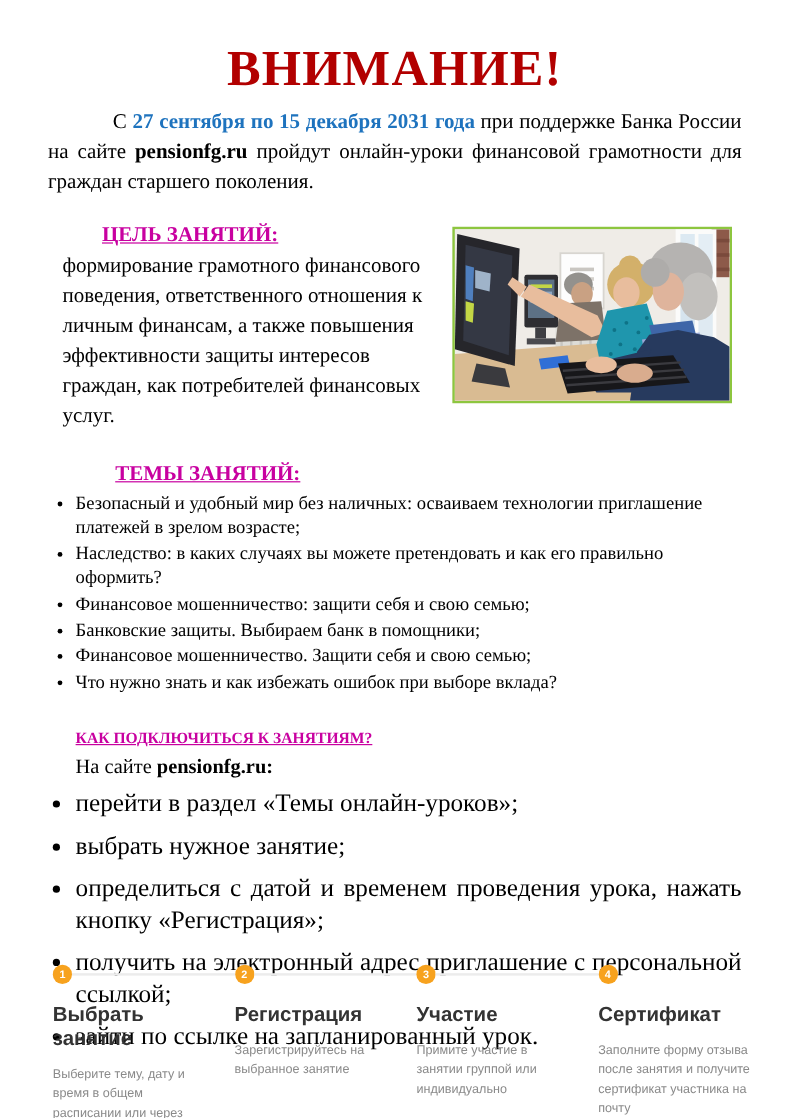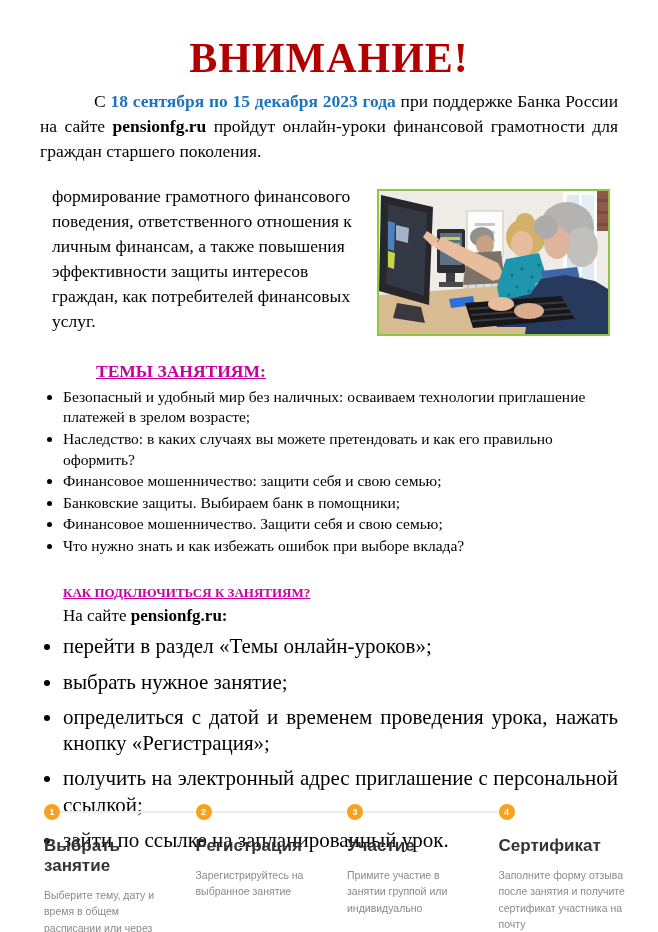--- a/index.html
+++ b/index.html
@@ -138,24 +138,25 @@
     max-width:132px;
   }
 </style>
 </head>
 <body>
 
 <div class="page">
 
   <h1 class="doc-title">ВНИМАНИЕ!</h1>
 
-  <p class="intro"><span>С </span><span class="blue-bold">18 сентября по 15 декабря 2023 года</span><span> при поддержке Банка России на сайте </span><span class="bold">pensionfg.ru</span><span> пройдут онлайн-уроки финансовой грамотности для  граждан старшего поколения.</span></p>
+  <p class="intro"><span>С </span><span class="blue-bold">27 сентября по 15 декабря 2031 года</span><span> при поддержке Банка России на сайте </span><span class="bold">pensionfg.ru</span><span> пройдут онлайн-уроки финансовой грамотности для  граждан старшего поколения.</span></p>
 
   <div class="goal">
     <div class="goal-left">
+      <div class="h-magenta">ЦЕЛЬ ЗАНЯТИЙ:</div>
       <div class="goal-body">формирование грамотного финансового поведения, ответственного отношения к личным финансам, а также повышения эффективности защиты интересов граждан, как потребителей финансовых услуг.</div>
     </div>
     <div class="photo-frame">
       <svg viewBox="0 0 229 143" preserveAspectRatio="none">
 
         <rect x="0" y="0" width="229" height="143" fill="#efece7"></rect>
 
         <rect x="214" y="0" width="15" height="40" fill="#8d5a4a"></rect>
         <rect x="216" y="8" width="13" height="3" fill="#7a4a3c"></rect>
         <rect x="216" y="20" width="13" height="3" fill="#7a4a3c"></rect>
@@ -234,21 +235,21 @@
         <polyline points="92,124 191,117" stroke="#3a3a3f" stroke-width="2" fill="none"></polyline>
         <polyline points="93,130 193,123" stroke="#3a3a3f" stroke-width="2" fill="none"></polyline>
 
         <ellipse cx="122" cy="113" rx="13" ry="7" fill="#e8bd9d"></ellipse>
         <ellipse cx="150" cy="120" rx="15" ry="8" fill="#d9ac8e"></ellipse>
       </svg>
     </div>
   </div>
 
   <div class="topics">
-    <div class="h-magenta">ТЕМЫ ЗАНЯТИЯМ:</div>
+    <div class="h-magenta">ТЕМЫ ЗАНЯТИЙ:</div>
     <ul>
       <li>Безопасный и удобный мир без наличных: осваиваем технологии приглашение платежей в зрелом возрасте;</li>
       <li>Наследство: в каких случаях вы можете претендовать и как его правильно оформить?</li>
       <li>Финансовое мошенничество: защити себя и свою семью;</li>
       <li>Банковские защиты. Выбираем банк в помощники;</li>
       <li>Финансовое мошенничество. Защити себя и свою семью;</li>
       <li>Что нужно знать и как избежать ошибок при выборе вклада?</li>
     </ul>
   </div>
 

